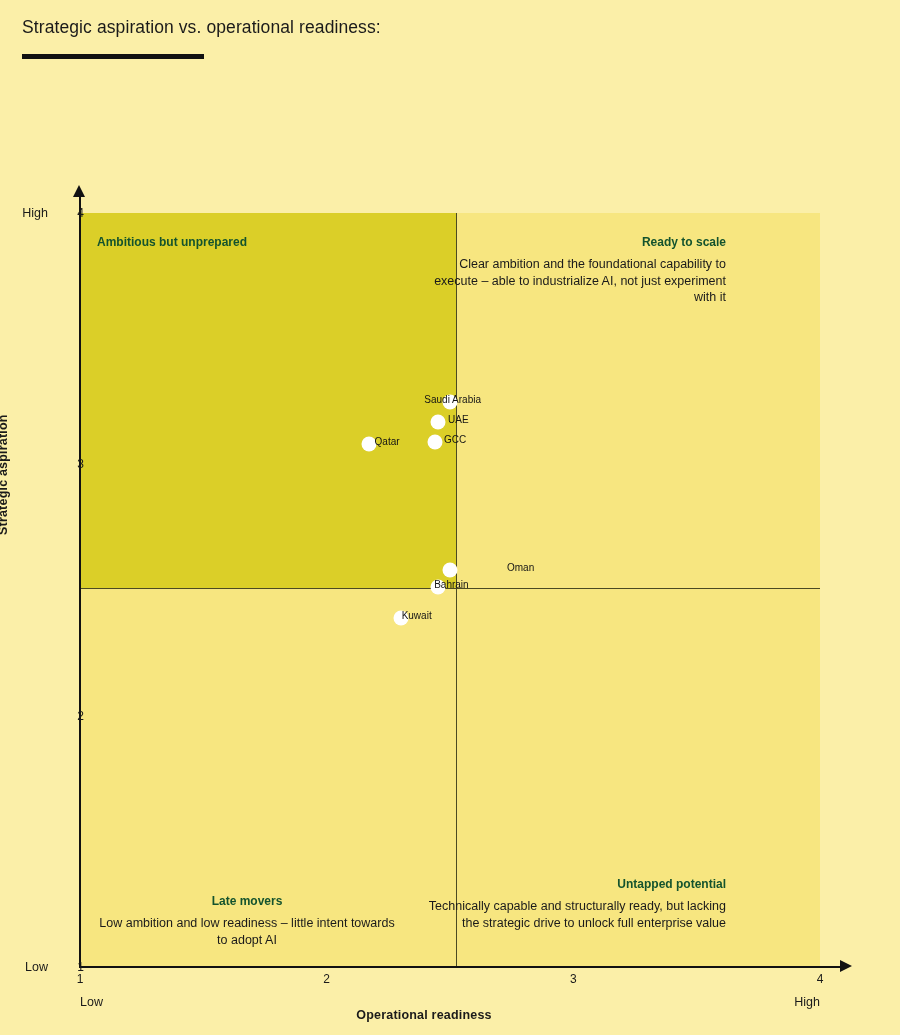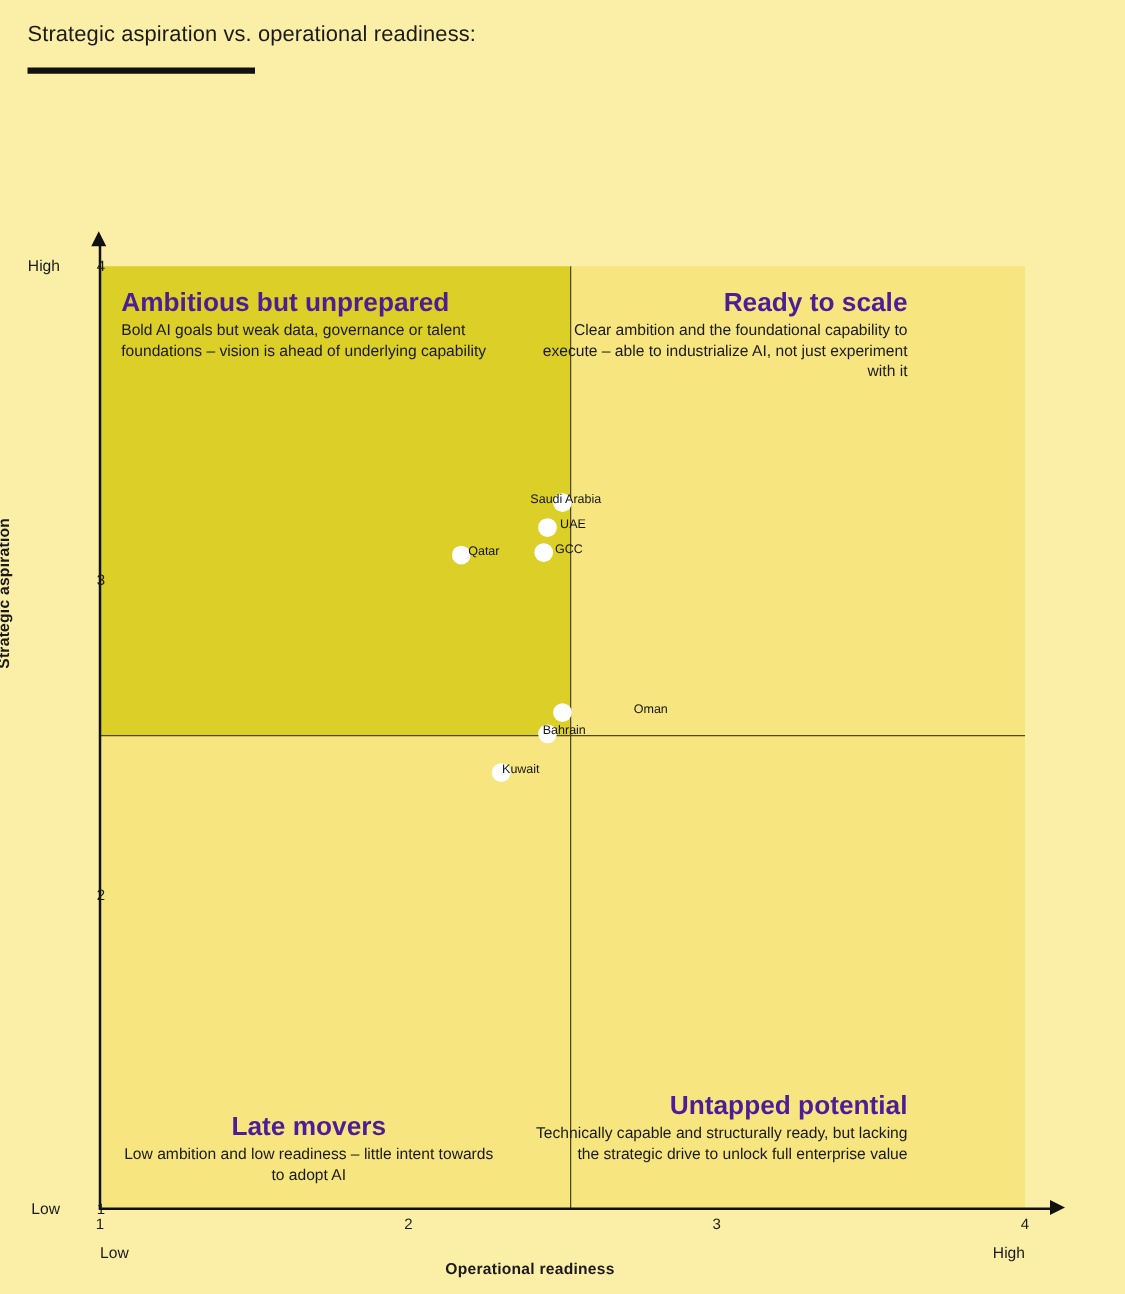--- a/index.html
+++ b/index.html
@@ -93,23 +93,23 @@
     height: 1px;
     background: #4b4a22;
   }
 
   
   .quad-label {
     position: absolute;
     width: 300px;
   }
   .quad-title {
-    font-size: 21px;
+    font-size: 12px;
     font-weight: bold;
-    color: #4c1d95;
+    color: #14532d;
     line-height: 21px;
   }
   .quad-desc {
     font-size: 12.5px;
     line-height: 16.5px;
     color: #1a1a1a;
     margin-top: 3px;
   }
   #label-ul { left: 17px; top: 19px; text-align: left; }
   #label-ur { left: 346px; top: 19px; text-align: right; }
@@ -218,21 +218,20 @@
   <div class="quadrant" id="q-ul"></div>
   <div class="quadrant" id="q-ur"></div>
   <div class="quadrant" id="q-ll"></div>
   <div class="quadrant" id="q-lr"></div>
 
   <div id="divider-v"></div>
   <div id="divider-h"></div>
 
   <div class="quad-label" id="label-ul">
     <div class="quad-title">Ambitious but unprepared</div>
-    <div class="quad-desc">Bold AI goals but weak data, governance or talent foundations – vision is ahead of underlying capability</div>
   </div>
 
   <div class="quad-label" id="label-ur">
     <div class="quad-title">Ready to scale</div>
     <div class="quad-desc">Clear ambition and the foundational capability to execute – able to industrialize AI, not just experiment with it</div>
   </div>
 
   <div class="quad-label" id="label-ll">
     <div class="quad-title">Late movers</div>
     <div class="quad-desc">Low ambition and low readiness – little intent towards to adopt AI</div>

